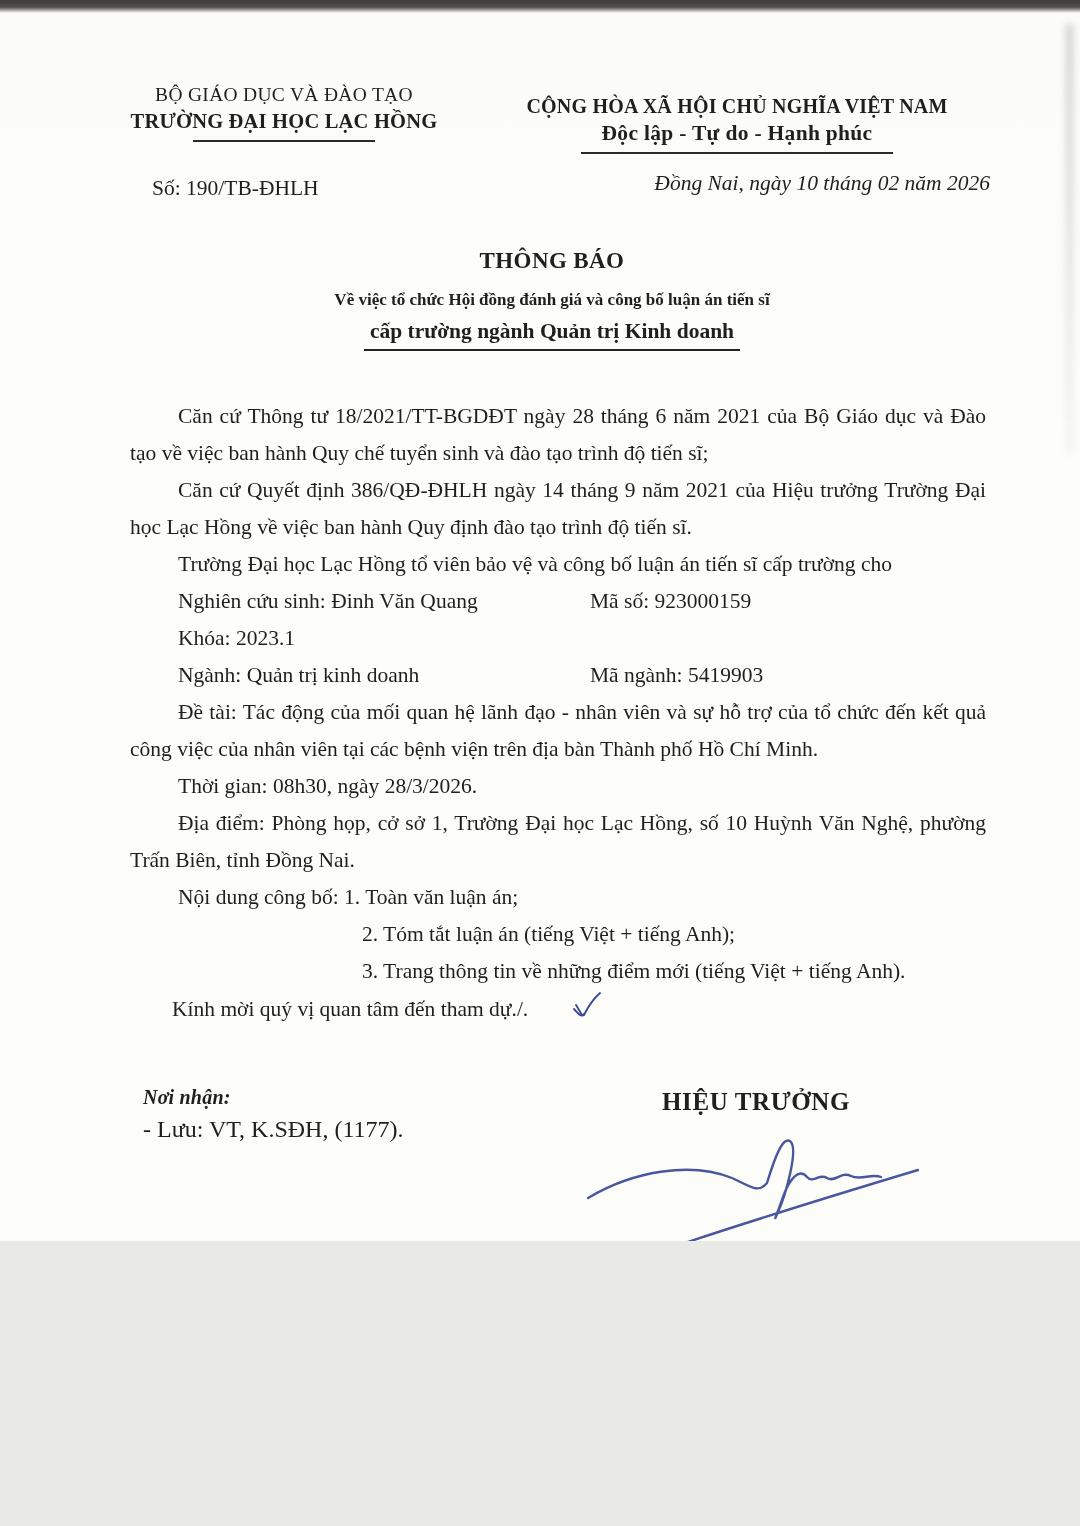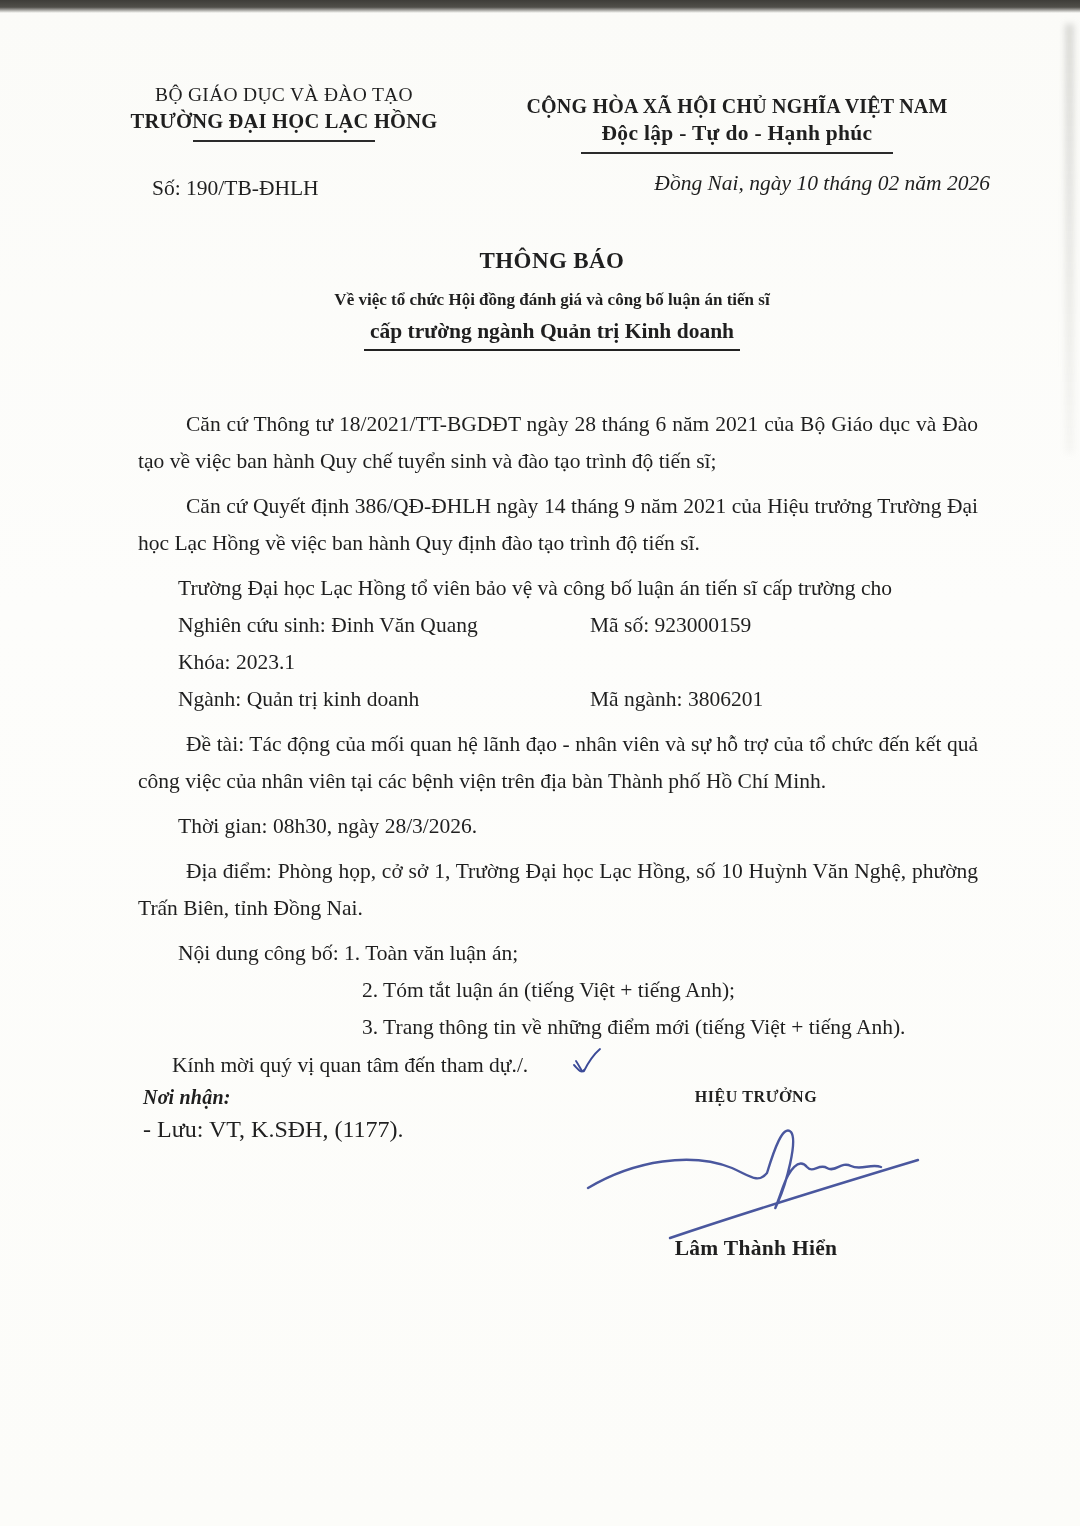--- a/index.html
+++ b/index.html
@@ -1,17 +1,17 @@
 <!DOCTYPE html>
 <html><head>
 <meta charset="utf-8">
 <style>
   html,body{margin:0;padding:0;background:#e9e9e6;}
   .page{
-    position:relative;width:1080px;height:1526px;margin:0 auto;
+    position:relative;width:1080px;height:1241px;margin:0 auto;
     background:linear-gradient(180deg,#fbfbf8 0%,#fdfdfb 40%,#fcfcf9 100%);
     font-family:"Liberation Serif","DejaVu Serif",serif;
     color:#1f1f1f;overflow:hidden;
   }
   
   .scan-top-band{position:absolute;top:0;left:0;width:100%;height:13px;
     background:linear-gradient(180deg,#3e3d39 0%,#504f4a 55%,rgba(110,109,102,0) 100%);}
   .scan-right-streak{position:absolute;top:24px;right:6px;width:9px;height:430px;
     background:linear-gradient(180deg,rgba(140,140,134,.30),rgba(170,170,164,.08));
     filter:blur(3px);}
@@ -30,34 +30,34 @@
   
   .title-block{position:absolute;top:248px;left:112px;width:880px;text-align:center;}
   .title-main{font-size:23px;font-weight:bold;letter-spacing:.4px;}
   .title-sub{font-size:17px;font-weight:bold;margin-top:9px;line-height:34px;}
   .title-sub2-wrap{margin-top:2px;}
   .title-sub2{display:inline-block;font-size:21.5px;font-weight:bold;
     border-bottom:2.5px solid #222;padding:0 6px 5px;}
   
   .bodytext{position:absolute;top:398px;left:130px;width:856px;
     font-size:21.5px;line-height:37px;}
-  .par{margin:8px;text-indent:48px;text-align:justify;}
+  .par{margin:0;text-indent:48px;text-align:justify;}
   .par-plain{margin:0;text-indent:48px;}
   .info-row{display:flex;padding-left:48px;}
   .info-left{width:412px;}
   .info-right{flex:1;}
   .num-item{margin:0;padding-left:232px;}
   .invite-line{margin:0;text-indent:42px;white-space:nowrap;}
   .pen-mark{display:inline-block;vertical-align:-6px;margin-left:2px;}
   
   .recipients{position:absolute;top:1086px;left:143px;}
   .recipients .lbl{font-size:20px;font-weight:bold;font-style:italic;letter-spacing:.2px;}
   .recipients .ln{font-size:24px;margin-top:7px;}
   .sign-block{position:absolute;top:1088px;left:572px;width:368px;text-align:center;}
-  .signer-title{font-size:16px;font-weight:bold;letter-spacing:.6px;}
+  .signer-title{font-size:25px;font-weight:bold;letter-spacing:.6px;}
   .signature-svg{display:block;margin:6px auto 0;}
   .signer-name{font-size:21.5px;font-weight:bold;margin-top:-6px;letter-spacing:.3px;}
 </style>
 </head>
 <body>
 
 <div class="page">
 
   <div class="scan-top-band"></div>
   <div class="scan-right-streak"></div>
@@ -91,21 +91,21 @@
 
     <div class="info-row">
       <div class="info-left">Nghiên cứu sinh: Đinh Văn Quang</div>
       <div class="info-right">Mã số: 923000159</div>
     </div>
     <div class="info-row">
       <div class="info-right">Khóa: 2023.1</div>
     </div>
     <div class="info-row">
       <div class="info-left">Ngành: Quản trị kinh doanh</div>
-      <div class="info-right">Mã ngành: 3806201</div>
+      <div class="info-right">Mã ngành: 5419903</div>
     </div>
 
     <p class="par">Đề tài: Tác động của mối quan hệ lãnh đạo - nhân viên và sự hỗ trợ của tổ chức đến kết quả công việc của nhân viên tại các bệnh viện trên địa bàn Thành phố Hồ Chí Minh.</p>
     <p class="par-plain">Thời gian: 08h30, ngày 28/3/2026.</p>
     <p class="par">Địa điểm: Phòng họp, cở sở 1, Trường Đại học Lạc Hồng, số 10 Huỳnh Văn Nghệ, phường Trấn Biên, tỉnh Đồng Nai.</p>
     <p class="par-plain">Nội dung công bố: 1. Toàn văn luận án;</p>
     <p class="num-item">2. Tóm tắt luận án (tiếng Việt + tiếng Anh);</p>
     <p class="num-item">3. Trang thông tin về những điểm mới (tiếng Việt + tiếng Anh).</p>
     <p class="invite-line"><span>Kính mời quý vị quan tâm đến tham dự./.</span><span class="pen-mark"><svg width="30" height="32" viewBox="0 0 30 32">
             <g fill="none" stroke="#3b4a97" stroke-width="1.9" stroke-linecap="round">

